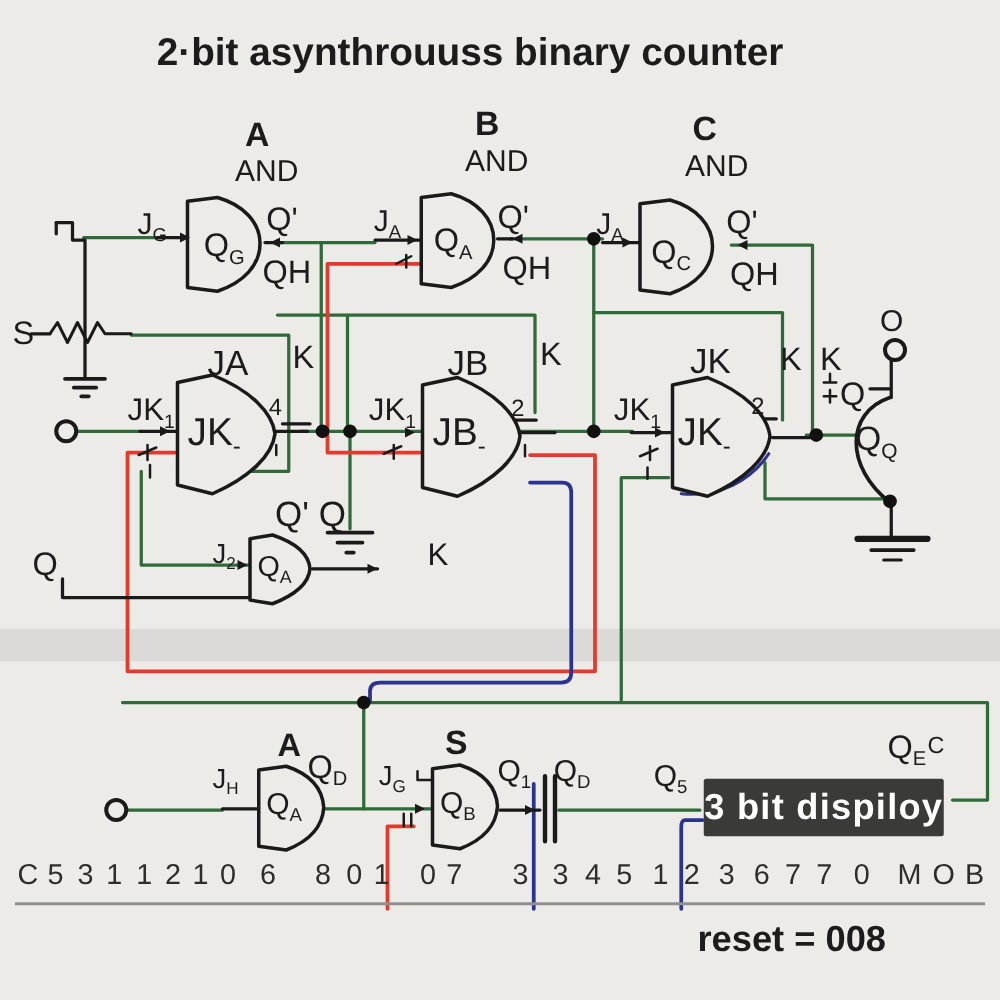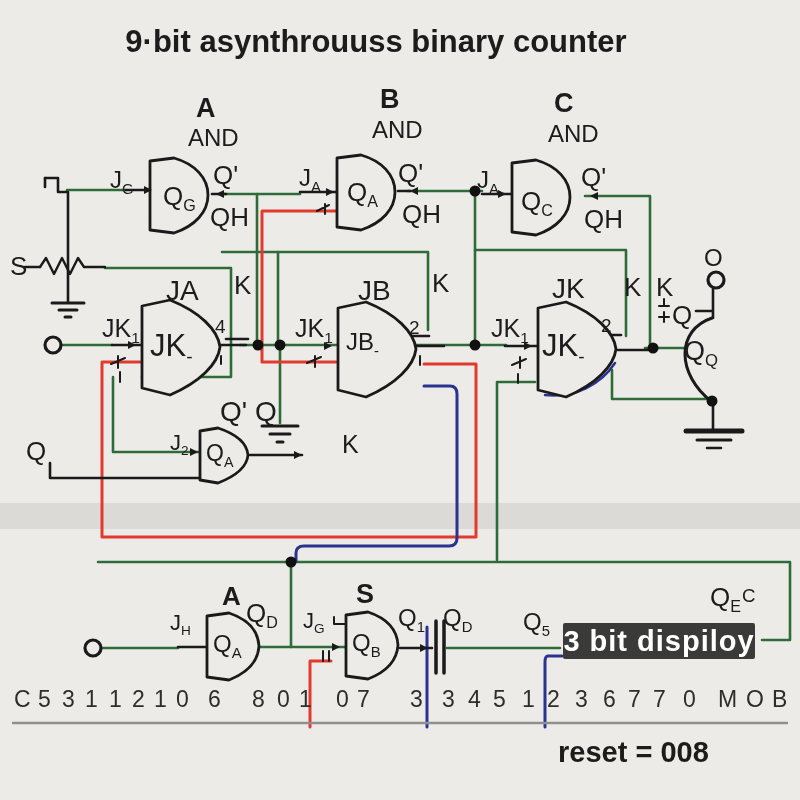--- a/index.html
+++ b/index.html
@@ -4,21 +4,21 @@
 <style>
   html,body{margin:0;padding:0;}
   #stage{position:relative;width:800px;height:800px;background:#ECEBE8;overflow:hidden;
          font-family:"Liberation Sans","DejaVu Sans",sans-serif;}
   #wires{position:absolute;left:0;top:0;}
   .lbl{position:absolute;font-family:"Liberation Sans","DejaVu Sans",sans-serif;color:#1c1c1c;
        line-height:1;white-space:nowrap;}
   .b{font-weight:bold;}
   .lbl sub{font-size:62%;line-height:0;}
   .rch{position:absolute;top:686px;font-size:23px;color:#2d2d2b;}
-  #dispbox{position:absolute;left:563px;top:623px;width:192px;height:36px;
+  #dispbox{position:absolute;left:563px;top:623px;width:192px;height:46px;
            display:flex;align-items:center;justify-content:center;
            background:#3A3A38;color:#fff;font-size:29px;font-weight:600;letter-spacing:1px;
            border-radius:2px;}
   .qec-c{font-size:72%;position:relative;top:-4px;left:1px;}
 </style>
 </head>
 <body>
 
 <div id="stage">
 
@@ -143,21 +143,21 @@
     <circle cx="475" cy="191" r="5.5"></circle>
     <circle cx="475" cy="345" r="5.5"></circle>
     <circle cx="653" cy="348" r="5.5"></circle>
     <circle cx="712" cy="401" r="5.5"></circle>
     <circle cx="291" cy="562" r="5.5"></circle>
   </g>
 
   <path d="M12,723 H788" stroke="#8F8F8D" stroke-width="2.5"></path>
 </svg>
 
-<div class="lbl b" style="left:0;top:26px;width:752px;text-align:center;font-size:31px;">9·bit asynthrouuss binary counter</div>
+<div class="lbl b" style="left:0;top:26px;width:752px;text-align:center;font-size:31px;">2·bit asynthrouuss binary counter</div>
 
 <div class="lbl b" style="left:196px;top:95px;font-size:27px;">A</div>
 <div class="lbl" style="left:188px;top:126px;font-size:24px;">AND</div>
 <div class="lbl b" style="left:380px;top:86px;font-size:27px;">B</div>
 <div class="lbl" style="left:372px;top:118px;font-size:24px;">AND</div>
 <div class="lbl b" style="left:554px;top:90px;font-size:27px;">C</div>
 <div class="lbl" style="left:548px;top:122px;font-size:24px;">AND</div>
 
 <div class="lbl" style="left:110px;top:168px;font-size:24px;"><span>J</span><sub>G</sub></div>
 <div class="lbl" style="left:163px;top:183px;font-size:26px;"><span>Q</span><sub>G</sub></div>
@@ -177,21 +177,21 @@
 <div class="lbl" style="left:10px;top:253px;font-size:26px;">S</div>
 
 <div class="lbl" style="left:166px;top:277px;font-size:28px;">JA</div>
 <div class="lbl" style="left:102px;top:316px;font-size:25px;"><span>JK</span><sub>1</sub></div>
 <div class="lbl" style="left:150px;top:330px;font-size:31px;"><span>JK</span><sub>-</sub></div>
 <div class="lbl" style="left:215px;top:317px;font-size:19px;">4</div>
 <div class="lbl" style="left:234px;top:272px;font-size:26px;">K</div>
 
 <div class="lbl" style="left:358px;top:277px;font-size:28px;">JB</div>
 <div class="lbl" style="left:295px;top:316px;font-size:25px;"><span>JK</span><sub>1</sub></div>
-<div class="lbl" style="left:346px;top:330px;font-size:24px;"><span>JB</span><sub>-</sub></div>
+<div class="lbl" style="left:346px;top:330px;font-size:31px;"><span>JB</span><sub>-</sub></div>
 <div class="lbl" style="left:409px;top:318px;font-size:19px;">2</div>
 <div class="lbl" style="left:432px;top:270px;font-size:26px;">K</div>
 
 <div class="lbl" style="left:552px;top:275px;font-size:28px;">JK</div>
 <div class="lbl" style="left:491px;top:316px;font-size:25px;"><span>JK</span><sub>1</sub></div>
 <div class="lbl" style="left:542px;top:330px;font-size:31px;"><span>JK</span><sub>-</sub></div>
 <div class="lbl" style="left:601px;top:316px;font-size:19px;">2</div>
 <div class="lbl" style="left:624px;top:274px;font-size:26px;">K</div>
 <div class="lbl" style="left:656px;top:274px;font-size:26px;">K</div>
 

